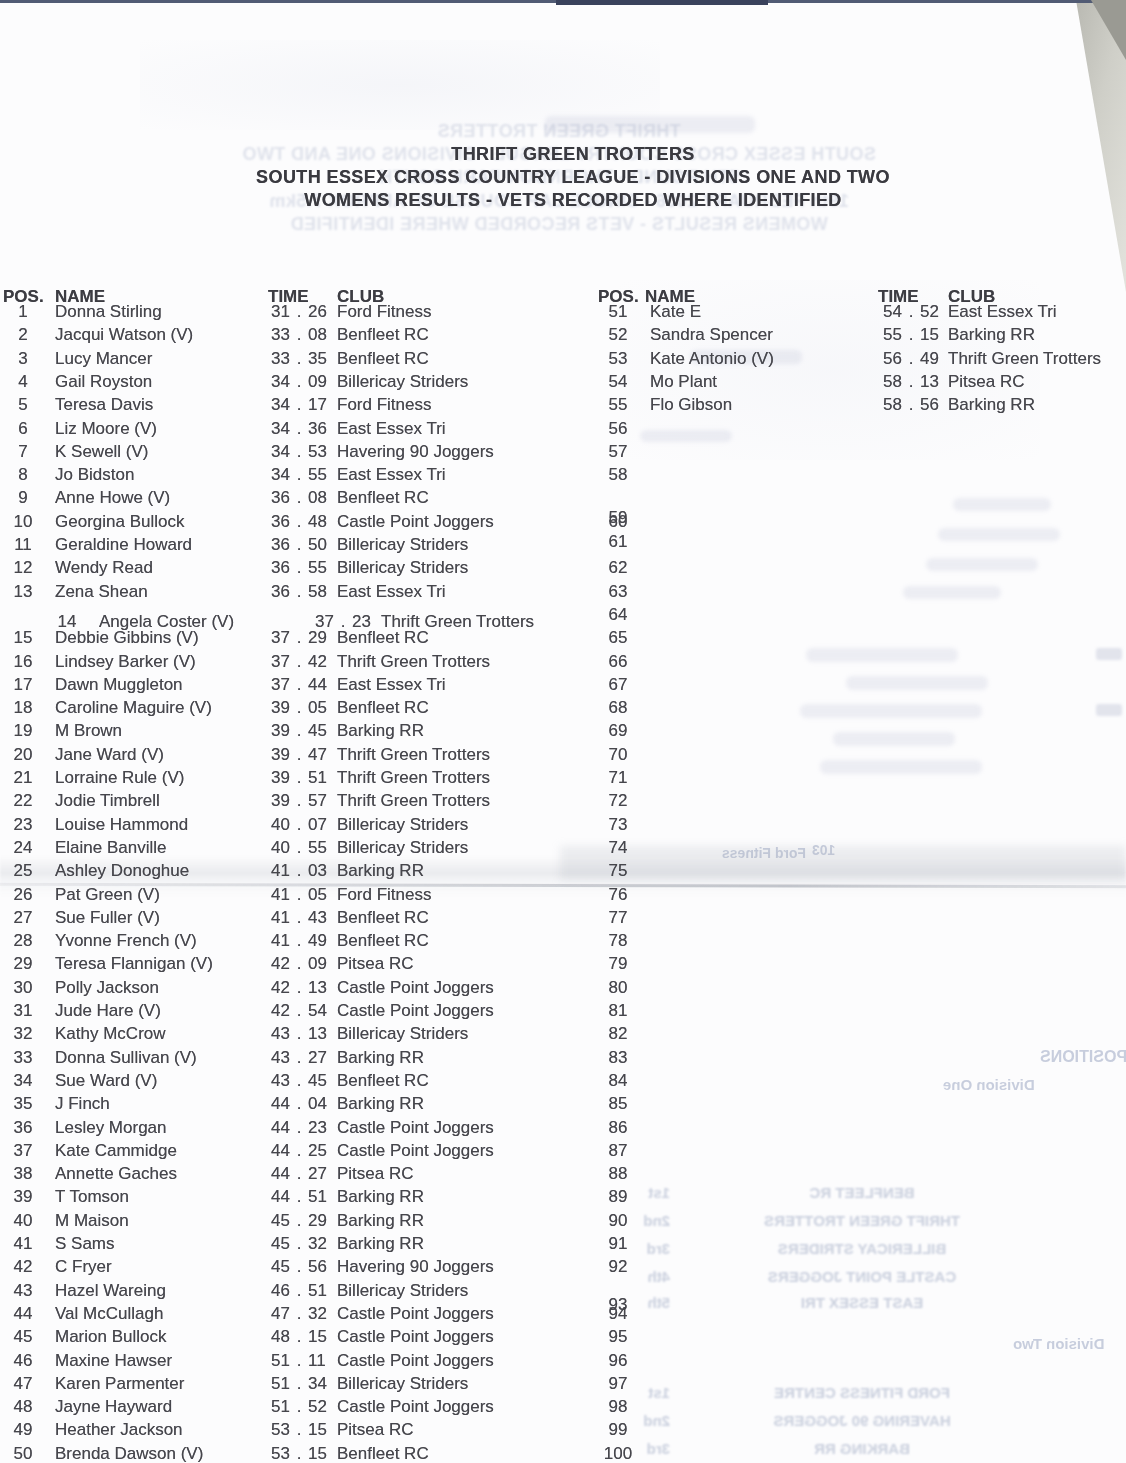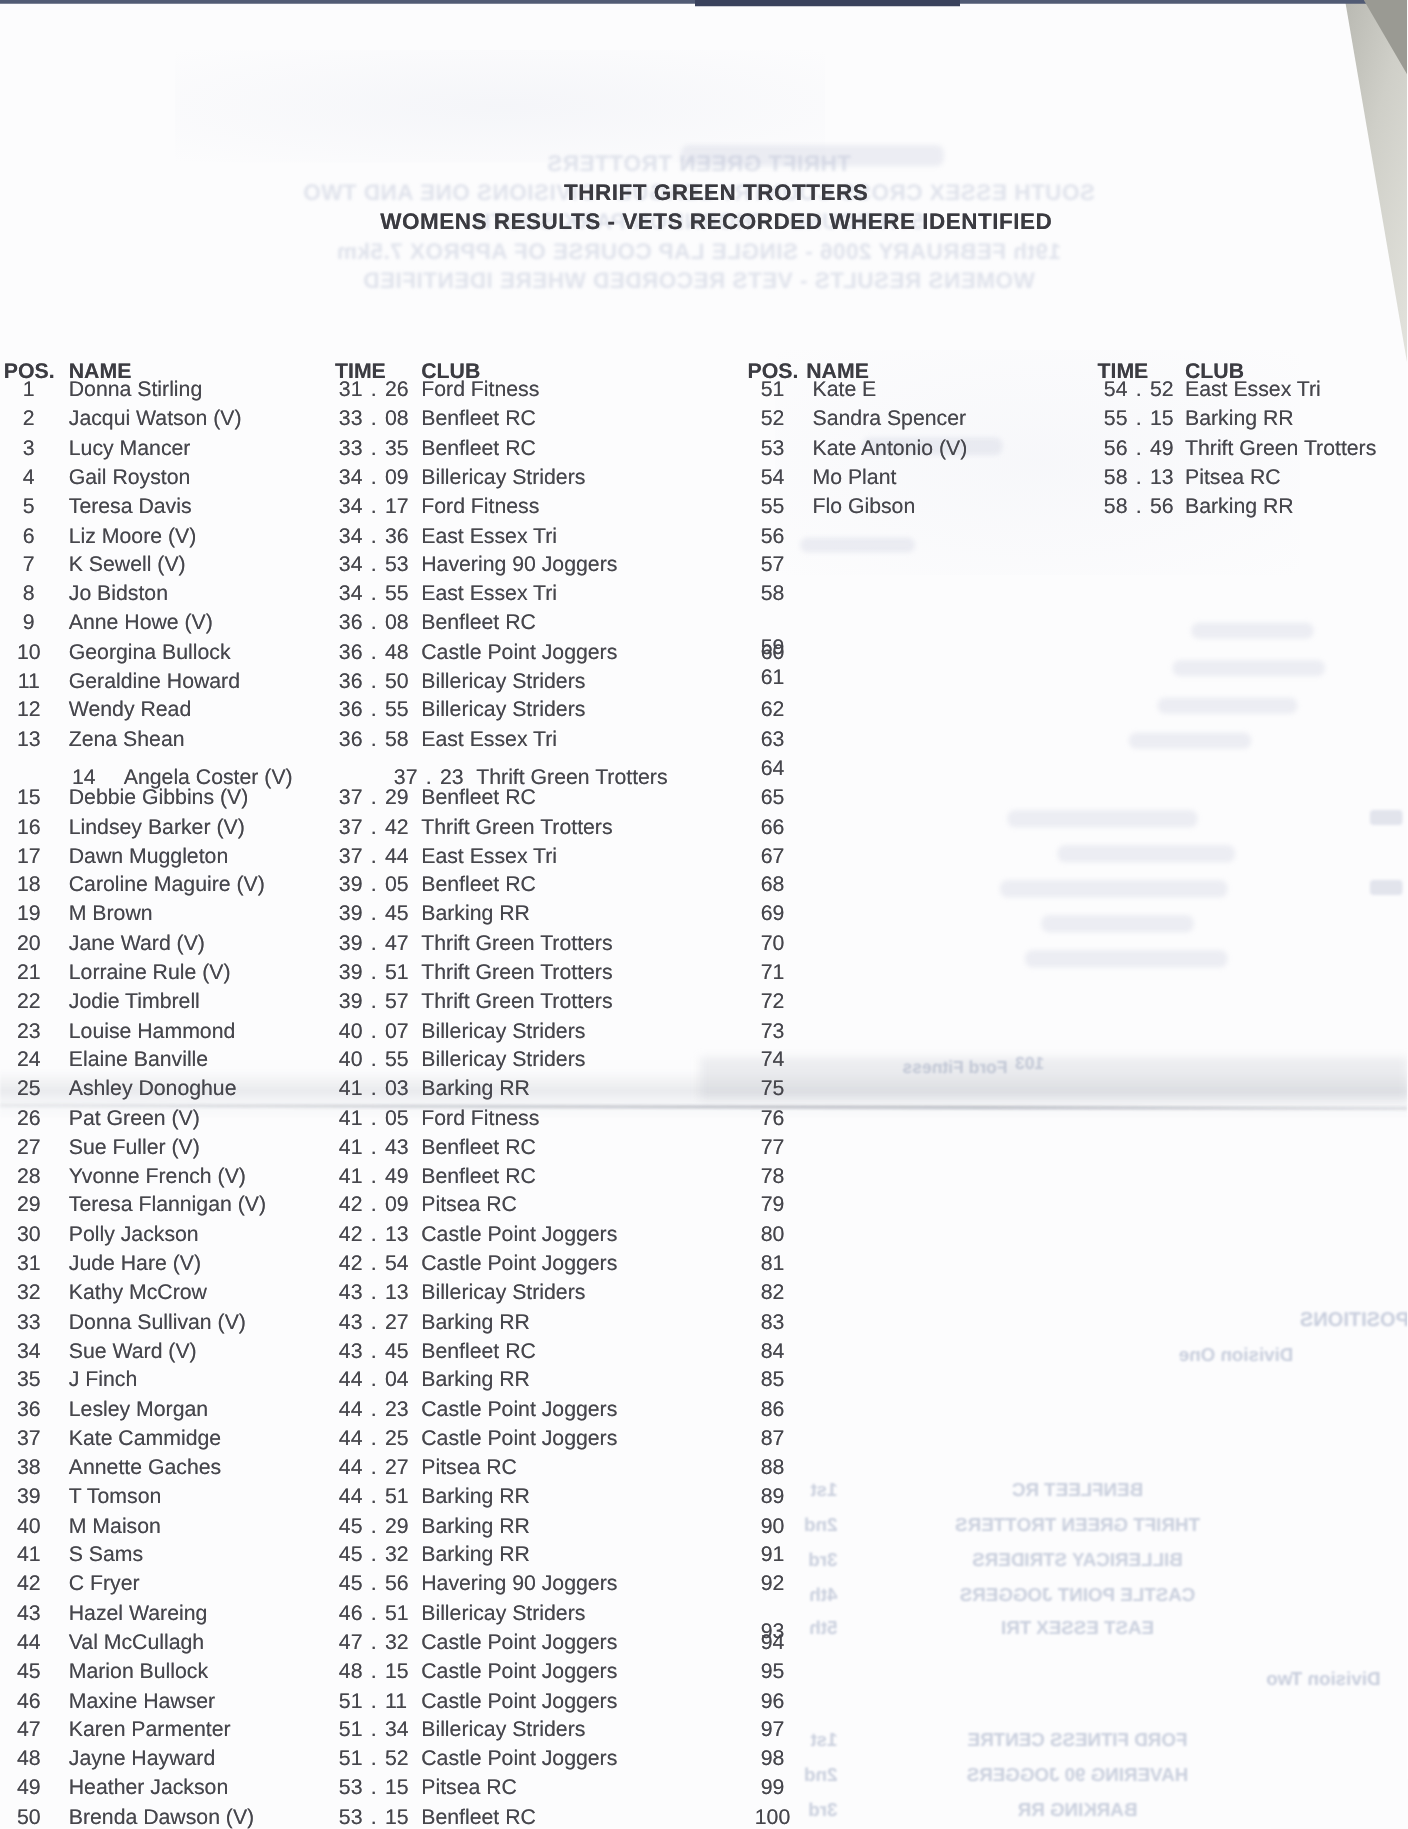--- a/index.html
+++ b/index.html
@@ -113,20 +113,21 @@
   <div class="blob" style="left:806px;top:648px;width:152px;height:14px"></div>
   <div class="blob" style="left:846px;top:676px;width:142px;height:14px"></div>
   <div class="blob" style="left:800px;top:704px;width:182px;height:14px"></div>
   <div class="blob" style="left:833px;top:732px;width:122px;height:14px"></div>
   <div class="blob" style="left:820px;top:760px;width:162px;height:14px"></div>
   <div class="blob-sm" style="left:1096px;top:648px;width:26px;height:12px"></div>
   <div class="blob-sm" style="left:1096px;top:704px;width:26px;height:12px"></div>
 
   <div class="titles" id="titles">
       <div>THRIFT GREEN TROTTERS</div>
+      <div>SOUTH ESSEX CROSS COUNTRY LEAGUE - DIVISIONS ONE AND TWO</div>
       <div>WOMENS RESULTS - VETS RECORDED WHERE IDENTIFIED</div>
     </div>
 
   <div class="hdr">
     <span class="hp-l">POS.</span>
     <span class="hn-l">NAME</span>
     <span class="ht-l">TIME</span>
     <span class="hc-l">CLUB</span>
   </div>
 

